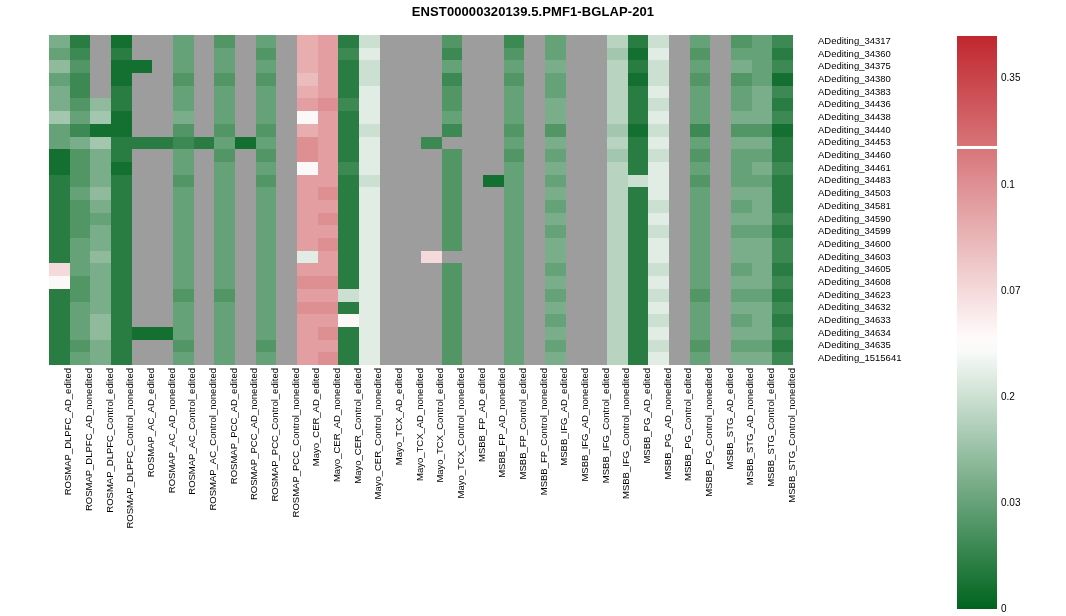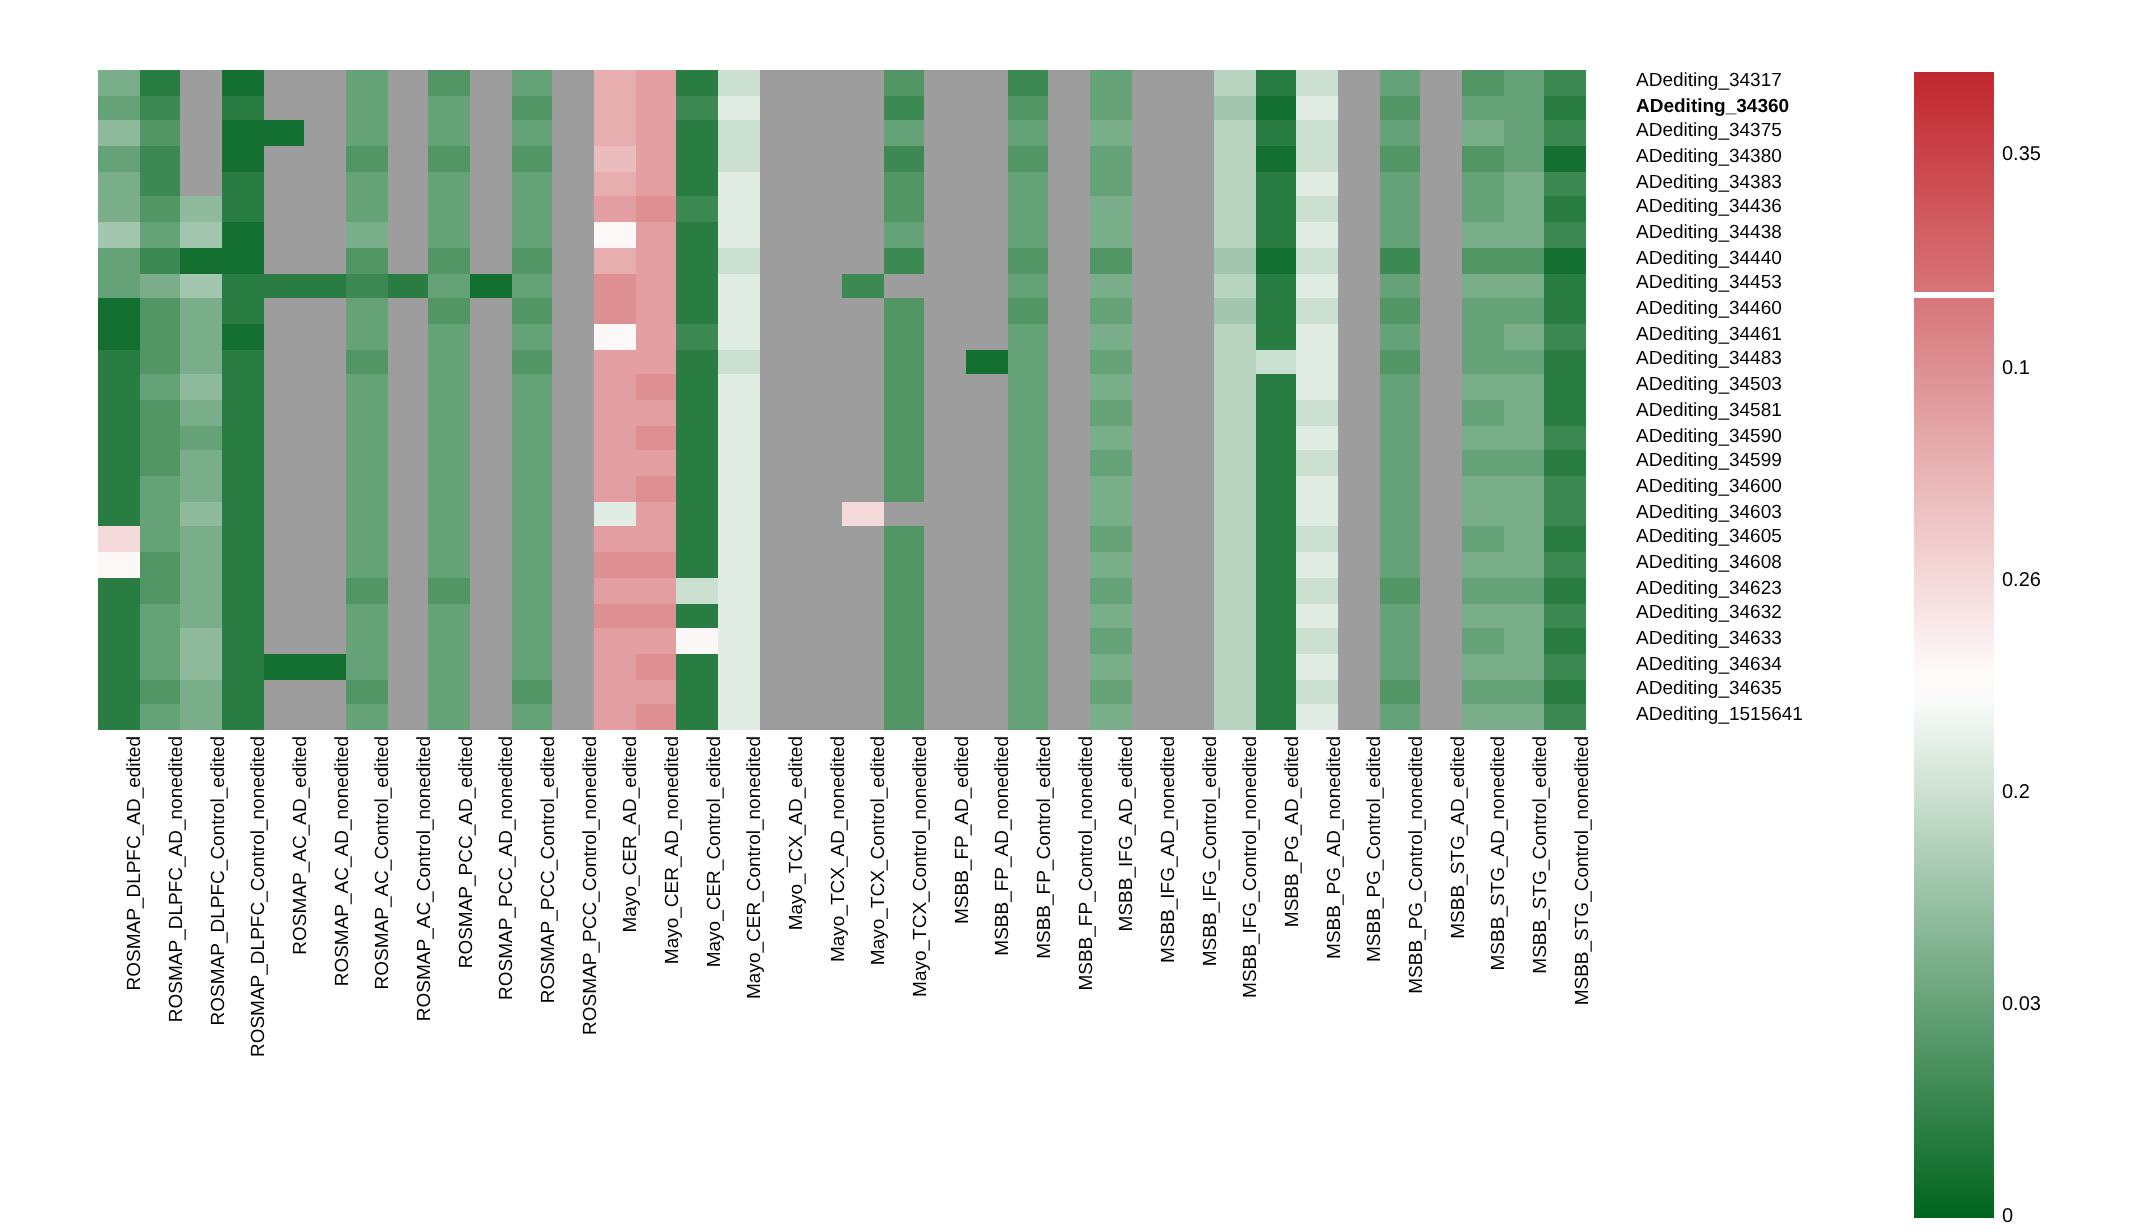--- a/index.html
+++ b/index.html
@@ -123,20 +123,21 @@
     font-size: 10px;
     color: #000;
     white-space: nowrap;
   }
 </style>
 </head>
 <body>
 
 <div id="root">
 
+  <div id="title">ENST00000320139.5.PMF1-BGLAP-201</div>
 
   <div id="heatmap-area">
     <div id="heatmap-grid" style="grid-template-columns: repeat(36, 1fr); grid-template-rows: repeat(26, 1fr);">
         <div class="cell" style="background: rgb(122, 174, 138);"></div>
         <div class="cell" style="background: rgb(41, 125, 66);"></div>
         <div class="cell" style="background: rgb(157, 157, 157);"></div>
         <div class="cell" style="background: rgb(20, 112, 48);"></div>
         <div class="cell" style="background: rgb(157, 157, 157);"></div>
         <div class="cell" style="background: rgb(157, 157, 157);"></div>
         <div class="cell" style="background: rgb(102, 162, 120);"></div>
@@ -1067,21 +1068,21 @@
         <div class="cell" style="background: rgb(102, 162, 120);"></div>
         <div class="cell" style="background: rgb(157, 157, 157);"></div>
         <div class="cell" style="background: rgb(122, 174, 138);"></div>
         <div class="cell" style="background: rgb(122, 174, 138);"></div>
         <div class="cell" style="background: rgb(61, 137, 84);"></div>
       </div>
   </div>
 
   <div id="row-labels">
       <div class="row-label" style="top: 0.846154px;">ADediting_34317</div>
-      <div class="row-label" style="top: 13.5385px; font-weight: bold;">ADediting_34360</div>
+      <div class="row-label" style="top: 13.5385px;">ADediting_34360</div>
       <div class="row-label" style="top: 26.2308px;">ADediting_34375</div>
       <div class="row-label" style="top: 38.9231px;">ADediting_34380</div>
       <div class="row-label" style="top: 51.6154px;">ADediting_34383</div>
       <div class="row-label" style="top: 64.3077px;">ADediting_34436</div>
       <div class="row-label" style="top: 77px;">ADediting_34438</div>
       <div class="row-label" style="top: 89.6923px;">ADediting_34440</div>
       <div class="row-label" style="top: 102.385px;">ADediting_34453</div>
       <div class="row-label" style="top: 115.077px;">ADediting_34460</div>
       <div class="row-label" style="top: 127.769px;">ADediting_34461</div>
       <div class="row-label" style="top: 140.462px;">ADediting_34483</div>
@@ -1212,19 +1213,19 @@
       </div>
     </div>
 
   <div id="colorbar">
     <div id="colorbar-gradient" style="background: linear-gradient(rgb(192, 39, 45) 0%, rgb(195, 49, 55) 2.5%, rgb(198, 59, 65) 5%, rgb(201, 69, 74) 7.5%, rgb(204, 79, 84) 10%, rgb(207, 89, 94) 12.5%, rgb(210, 99, 104) 15%, rgb(213, 109, 113) 17.5%, rgb(215, 119, 123) 20%, rgb(218, 129, 133) 22.5%, rgb(221, 140, 143) 25%, rgb(224, 150, 153) 27.5%, rgb(227, 160, 162) 30%, rgb(230, 170, 172) 32.5%, rgb(233, 180, 182) 35%, rgb(236, 190, 192) 37.5%, rgb(239, 200, 201) 40%, rgb(242, 210, 211) 42.5%, rgb(245, 220, 221) 45%, rgb(248, 230, 231) 47.5%, rgb(251, 240, 241) 50%, rgb(254, 250, 250) 52.5%, rgb(248, 251, 249) 55%, rgb(234, 242, 237) 57.5%, rgb(220, 234, 224) 60%, rgb(207, 226, 212) 62.5%, rgb(193, 217, 200) 65%, rgb(179, 209, 188) 67.5%, rgb(165, 200, 176) 70%, rgb(151, 192, 164) 72.5%, rgb(138, 184, 152) 75%, rgb(124, 175, 139) 77.5%, rgb(110, 167, 127) 80%, rgb(96, 159, 115) 82.5%, rgb(83, 150, 103) 85%, rgb(69, 142, 91) 87.5%, rgb(55, 133, 79) 90%, rgb(41, 125, 66) 92.5%, rgb(28, 117, 54) 95%, rgb(14, 108, 42) 97.5%, rgb(0, 100, 30) 100%);"></div>
     <div id="colorbar-break"></div>
   </div>
   <div id="colorbar-ticks">
       <div class="cb-tick" style="top: 36.4444px;">0.35</div>
       <div class="cb-tick" style="top: 142.556px;">0.1</div>
-      <div class="cb-tick" style="top: 248.667px;">0.26</div>
+      <div class="cb-tick" style="top: 248.667px;">0.07</div>
       <div class="cb-tick" style="top: 354.778px;">0.2</div>
       <div class="cb-tick" style="top: 460.889px;">0.03</div>
       <div class="cb-tick" style="top: 567px;">0</div>
     </div>
 
 </div>
 
 </body></html>

